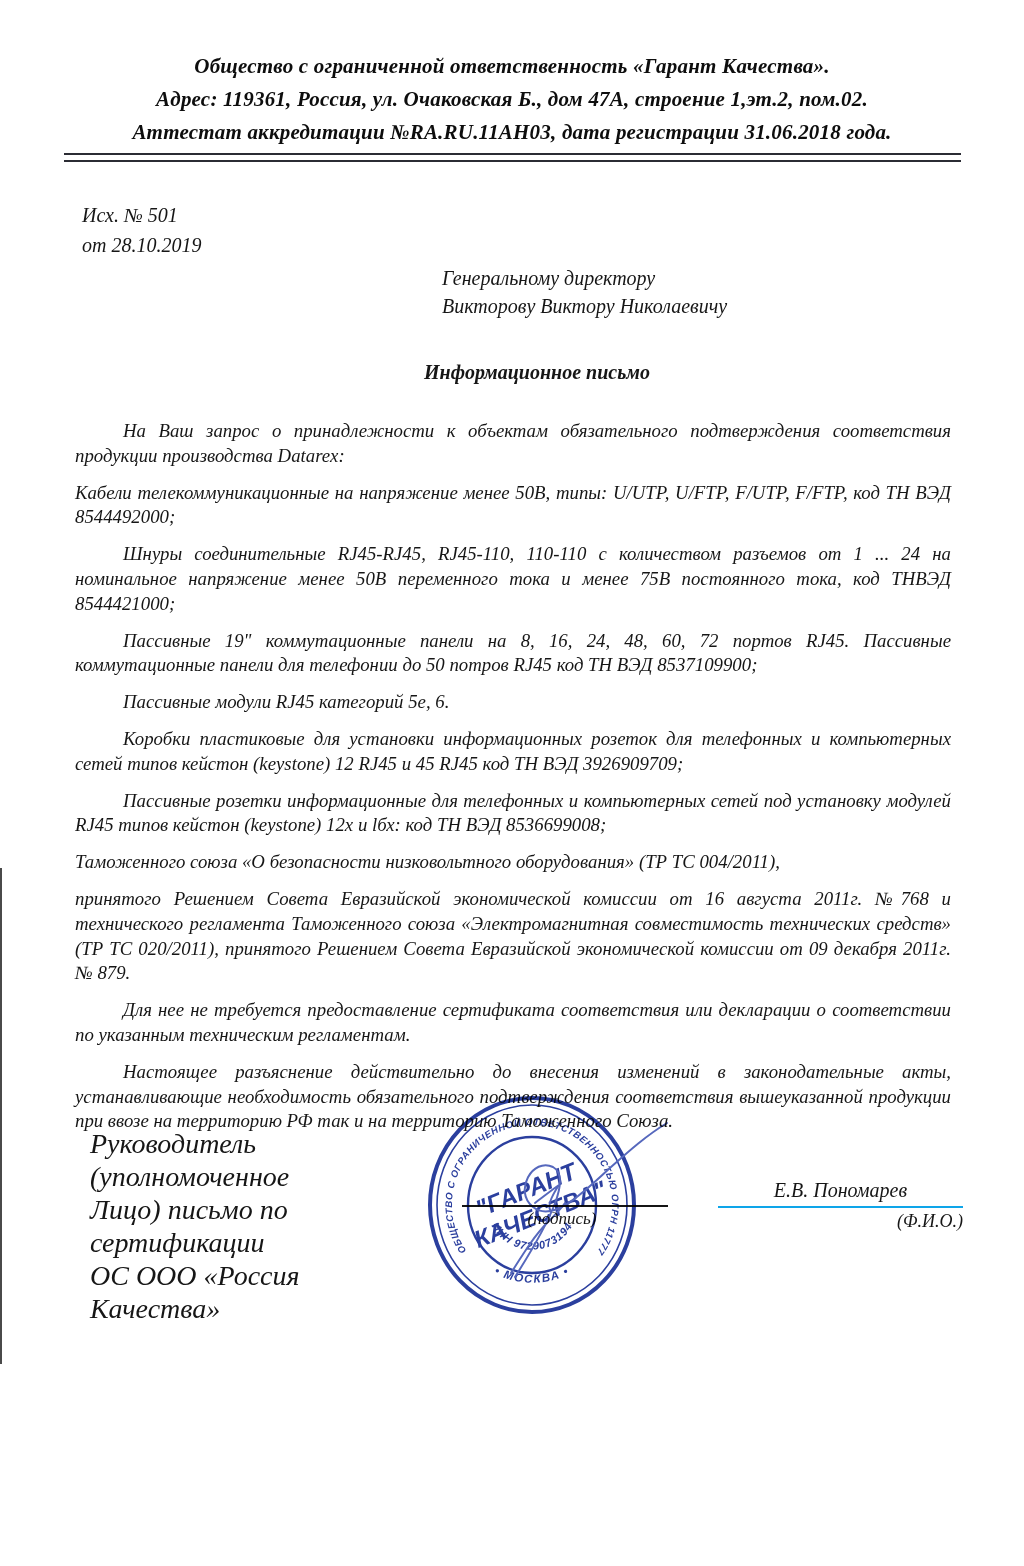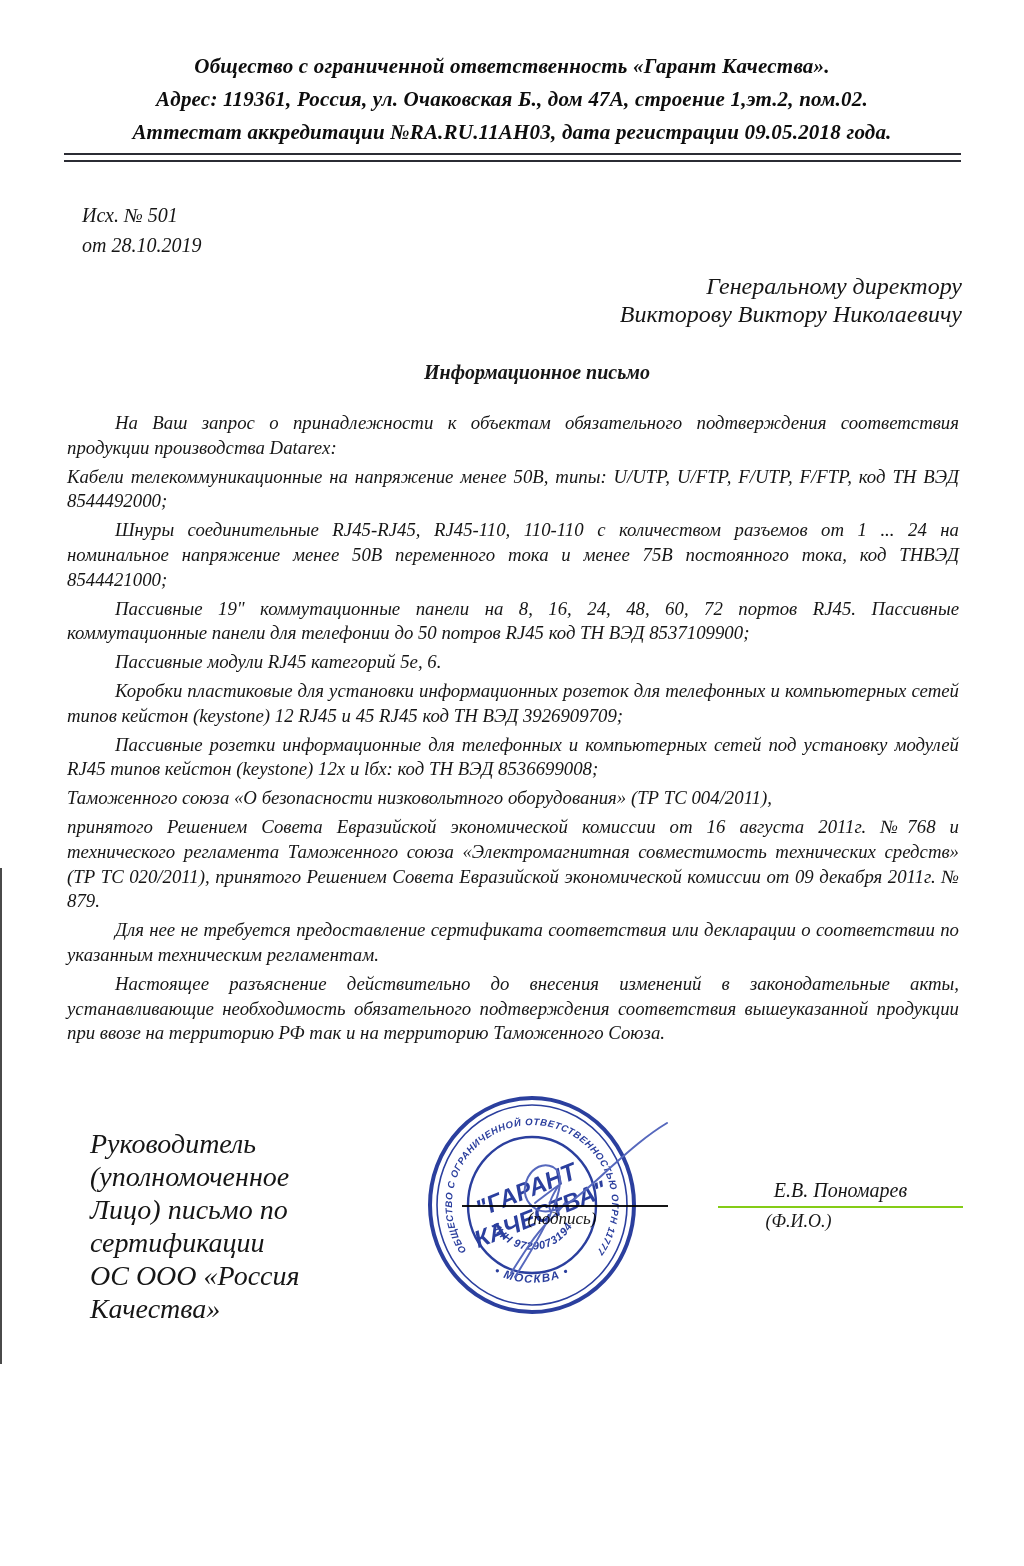--- a/index.html
+++ b/index.html
@@ -23,76 +23,76 @@
     position:absolute;top:153px;left:64px;width:897px;height:5px;
     border-top:2.5px solid #2b2c34;border-bottom:2px solid #2b2c34;
   }
   
   .ref{
     position:absolute;top:200px;left:82px;
     font-size:20px;line-height:30px;
   }
   
   .addressee{
-    position:absolute;top:272px;right:62px;width:520px;
-    text-align:right;font-size:24px;line-height:28px;
+    position:absolute;top:264px;right:62px;width:520px;
+    font-size:20px;line-height:28px;
   }
   
   .doc-title{
     position:absolute;top:361px;left:0;width:1024px;
     text-align:center;font-weight:bold;font-size:20px;padding-left:25px;
   }
   
   .body-text{
     position:absolute;top:407px;left:63px;width:900px;
     font-size:18.8px;line-height:24.8px;text-align:justify;
   }
-  .body-text p{margin:4px;}
+  .body-text p{margin:12px;}
   .body-text p.indent{text-indent:48px;}
   
   .sig-left{
     position:absolute;top:1127px;left:90px;width:340px;
     font-size:28px;line-height:33px;
   }
   .sig-line{
     position:absolute;top:1205px;left:462px;width:206px;height:0;
     border-top:2px solid #151515;z-index:1;
   }
   .sig-caption{
     position:absolute;top:1209px;left:472px;width:180px;
     text-align:center;font-size:17px;z-index:1;
   }
   .name-line{
     position:absolute;top:1175px;left:718px;width:245px;height:31px;
-    border-bottom:2px solid #84cc16;
+    border-bottom:2px solid #0ea5e9;
     text-align:center;font-size:20px;line-height:30px;
   }
   .name-caption{
-    position:absolute;top:1211px;left:676px;width:245px;
-    text-align:center;font-size:18px;
+    position:absolute;top:1211px;left:718px;width:245px;
+    text-align:right;font-size:18px;
   }
   .stamp{
     position:absolute;top:1085px;left:415px;width:260px;height:245px;
     z-index:2;mix-blend-mode:multiply;
   }
   .stamp svg{overflow:visible;}
   .stamp-ring-text{font-family:"Liberation Sans", sans-serif;font-weight:bold;}
   .scan-artifact{
     position:absolute;left:0;top:868px;width:2px;height:496px;background:#4a4a4a;
   }
 </style>
 </head>
 <body>
 
 <div class="page">
 
   <div class="letterhead">
     <div>Общество с ограниченной ответственность «Гарант Качества».</div>
     <div>Адрес: 119361, Россия, ул. Очаковская Б., дом 47А, строение 1,эт.2, пом.02.</div>
-    <div>Аттестат аккредитации №RA.RU.11АН03, дата регистрации 09.05.2018 года.</div>
+    <div>Аттестат аккредитации №RA.RU.11АН03, дата регистрации 31.06.2018 года.</div>
   </div>
 
   <div class="double-rule"></div>
 
   <div class="ref">
     <div>Исх. № 501</div>
     <div>от 28.10.2019</div>
   </div>
 
   <div class="addressee">

